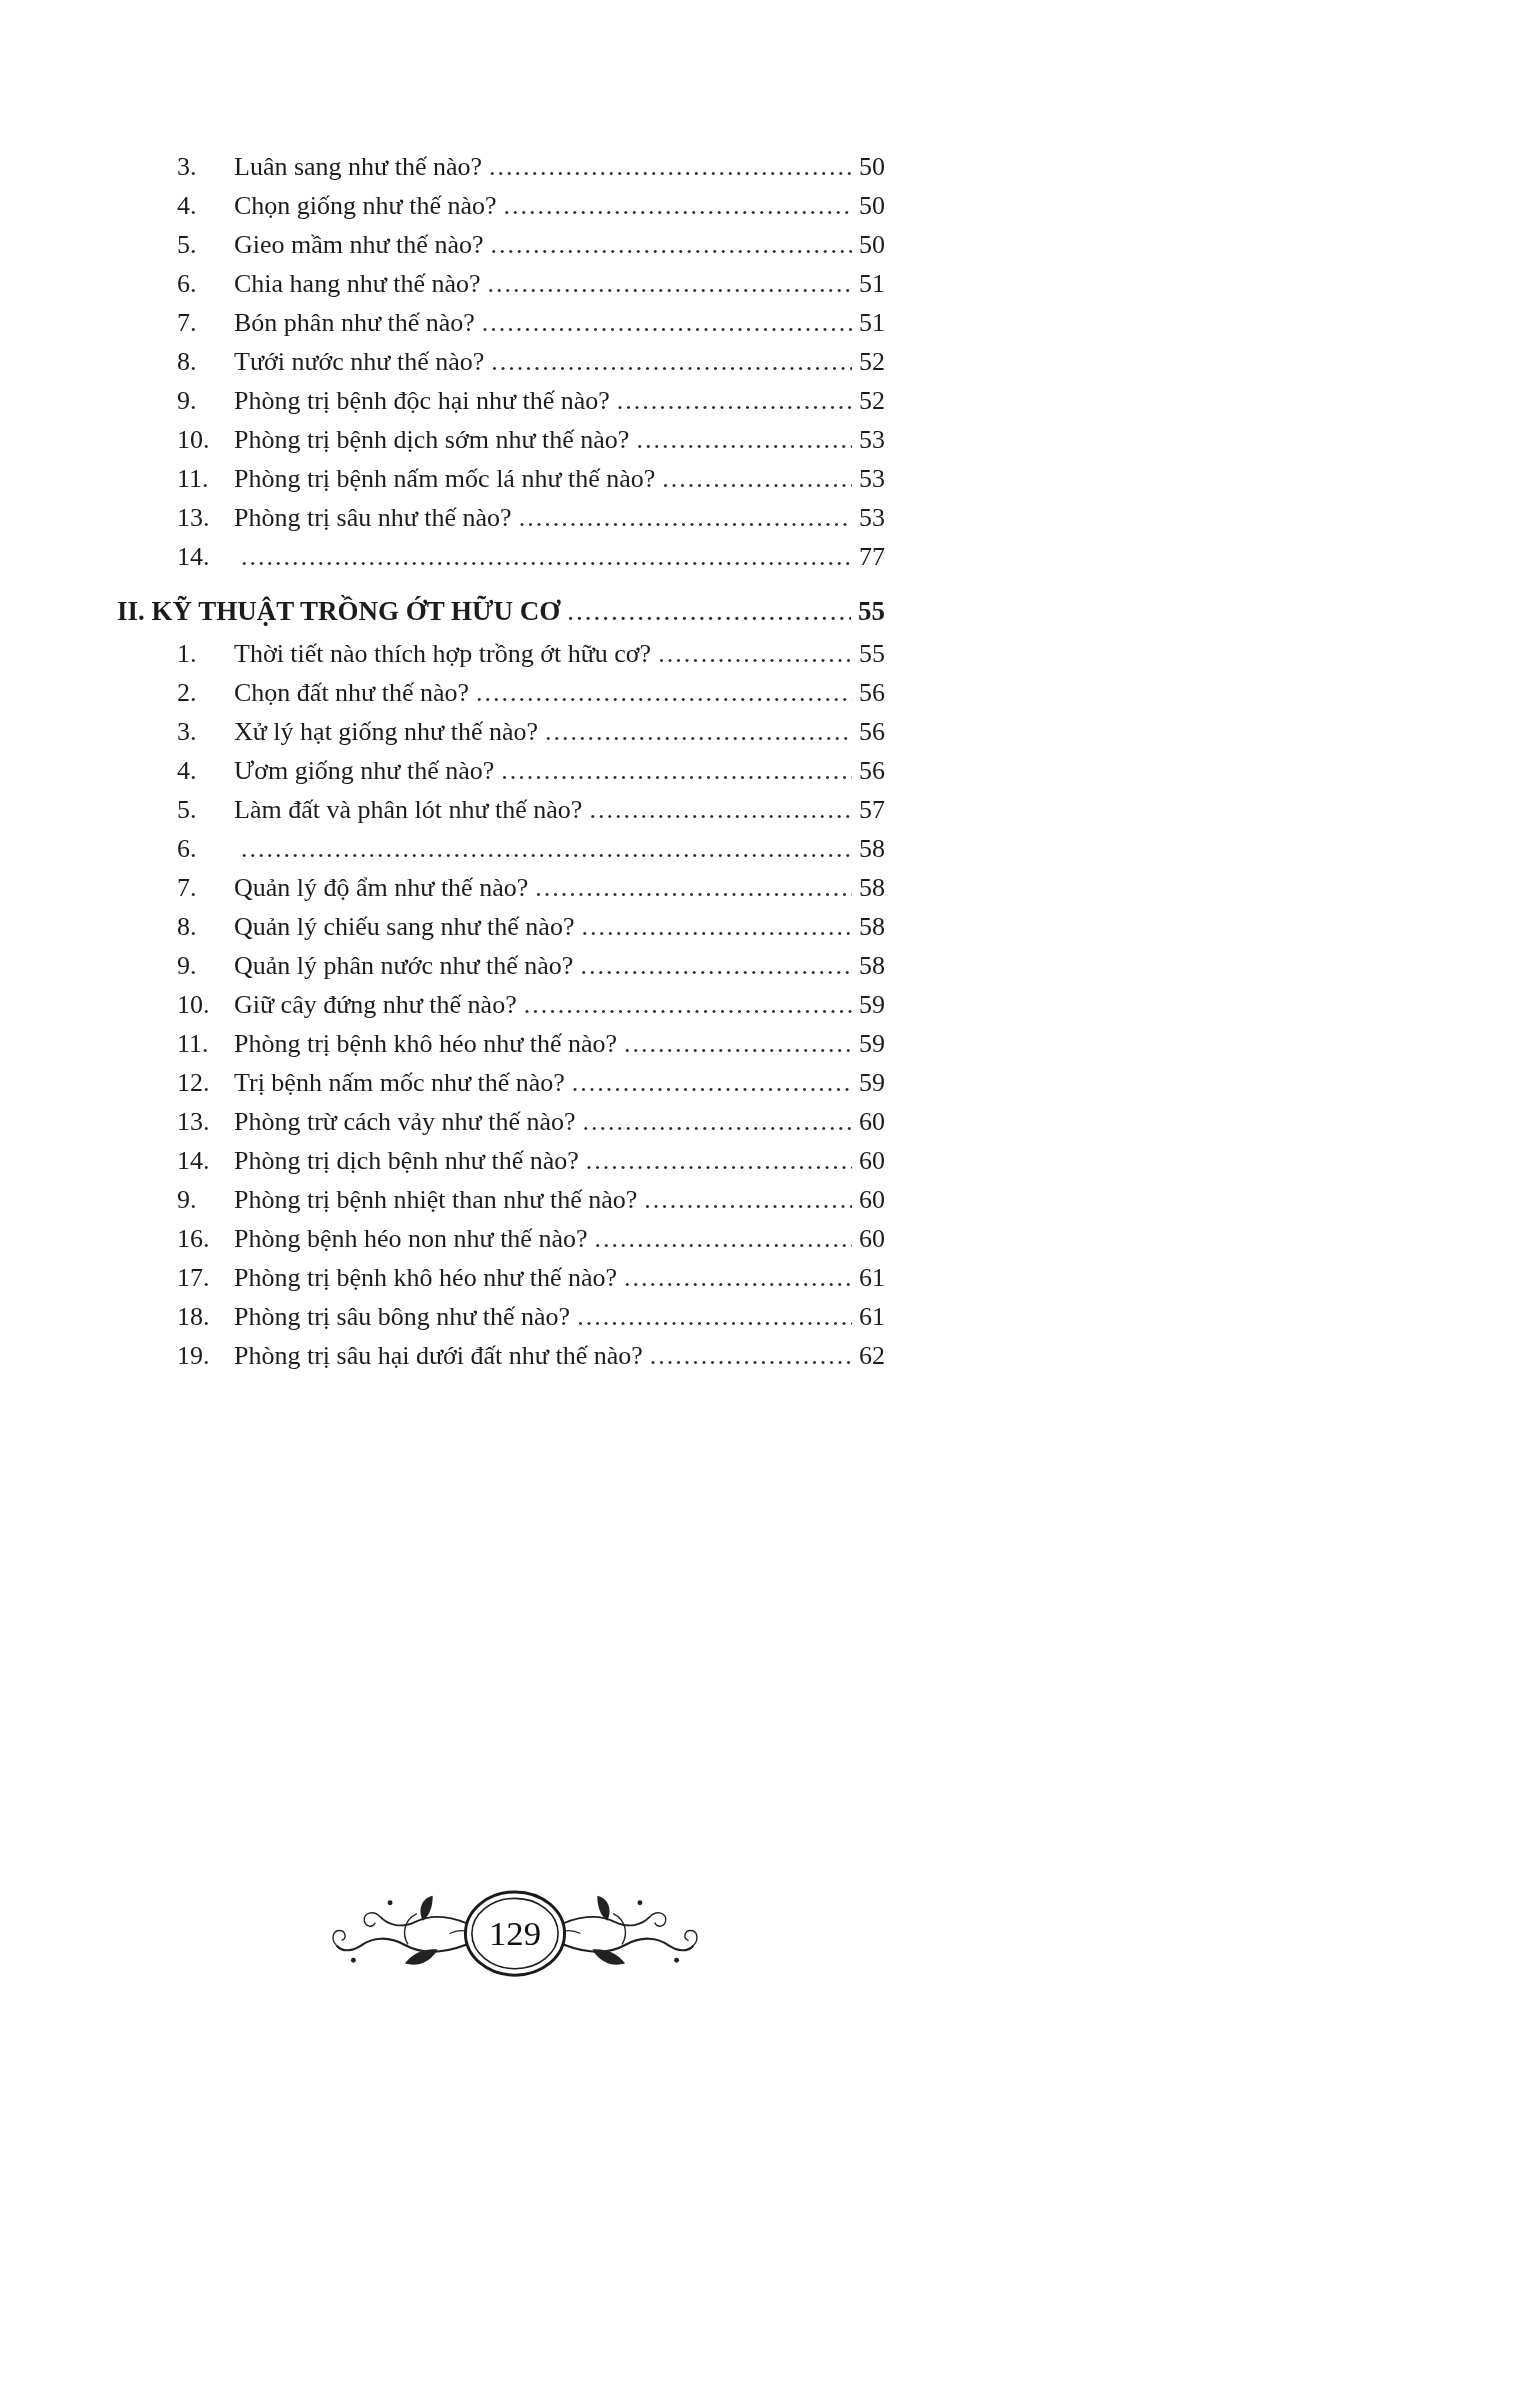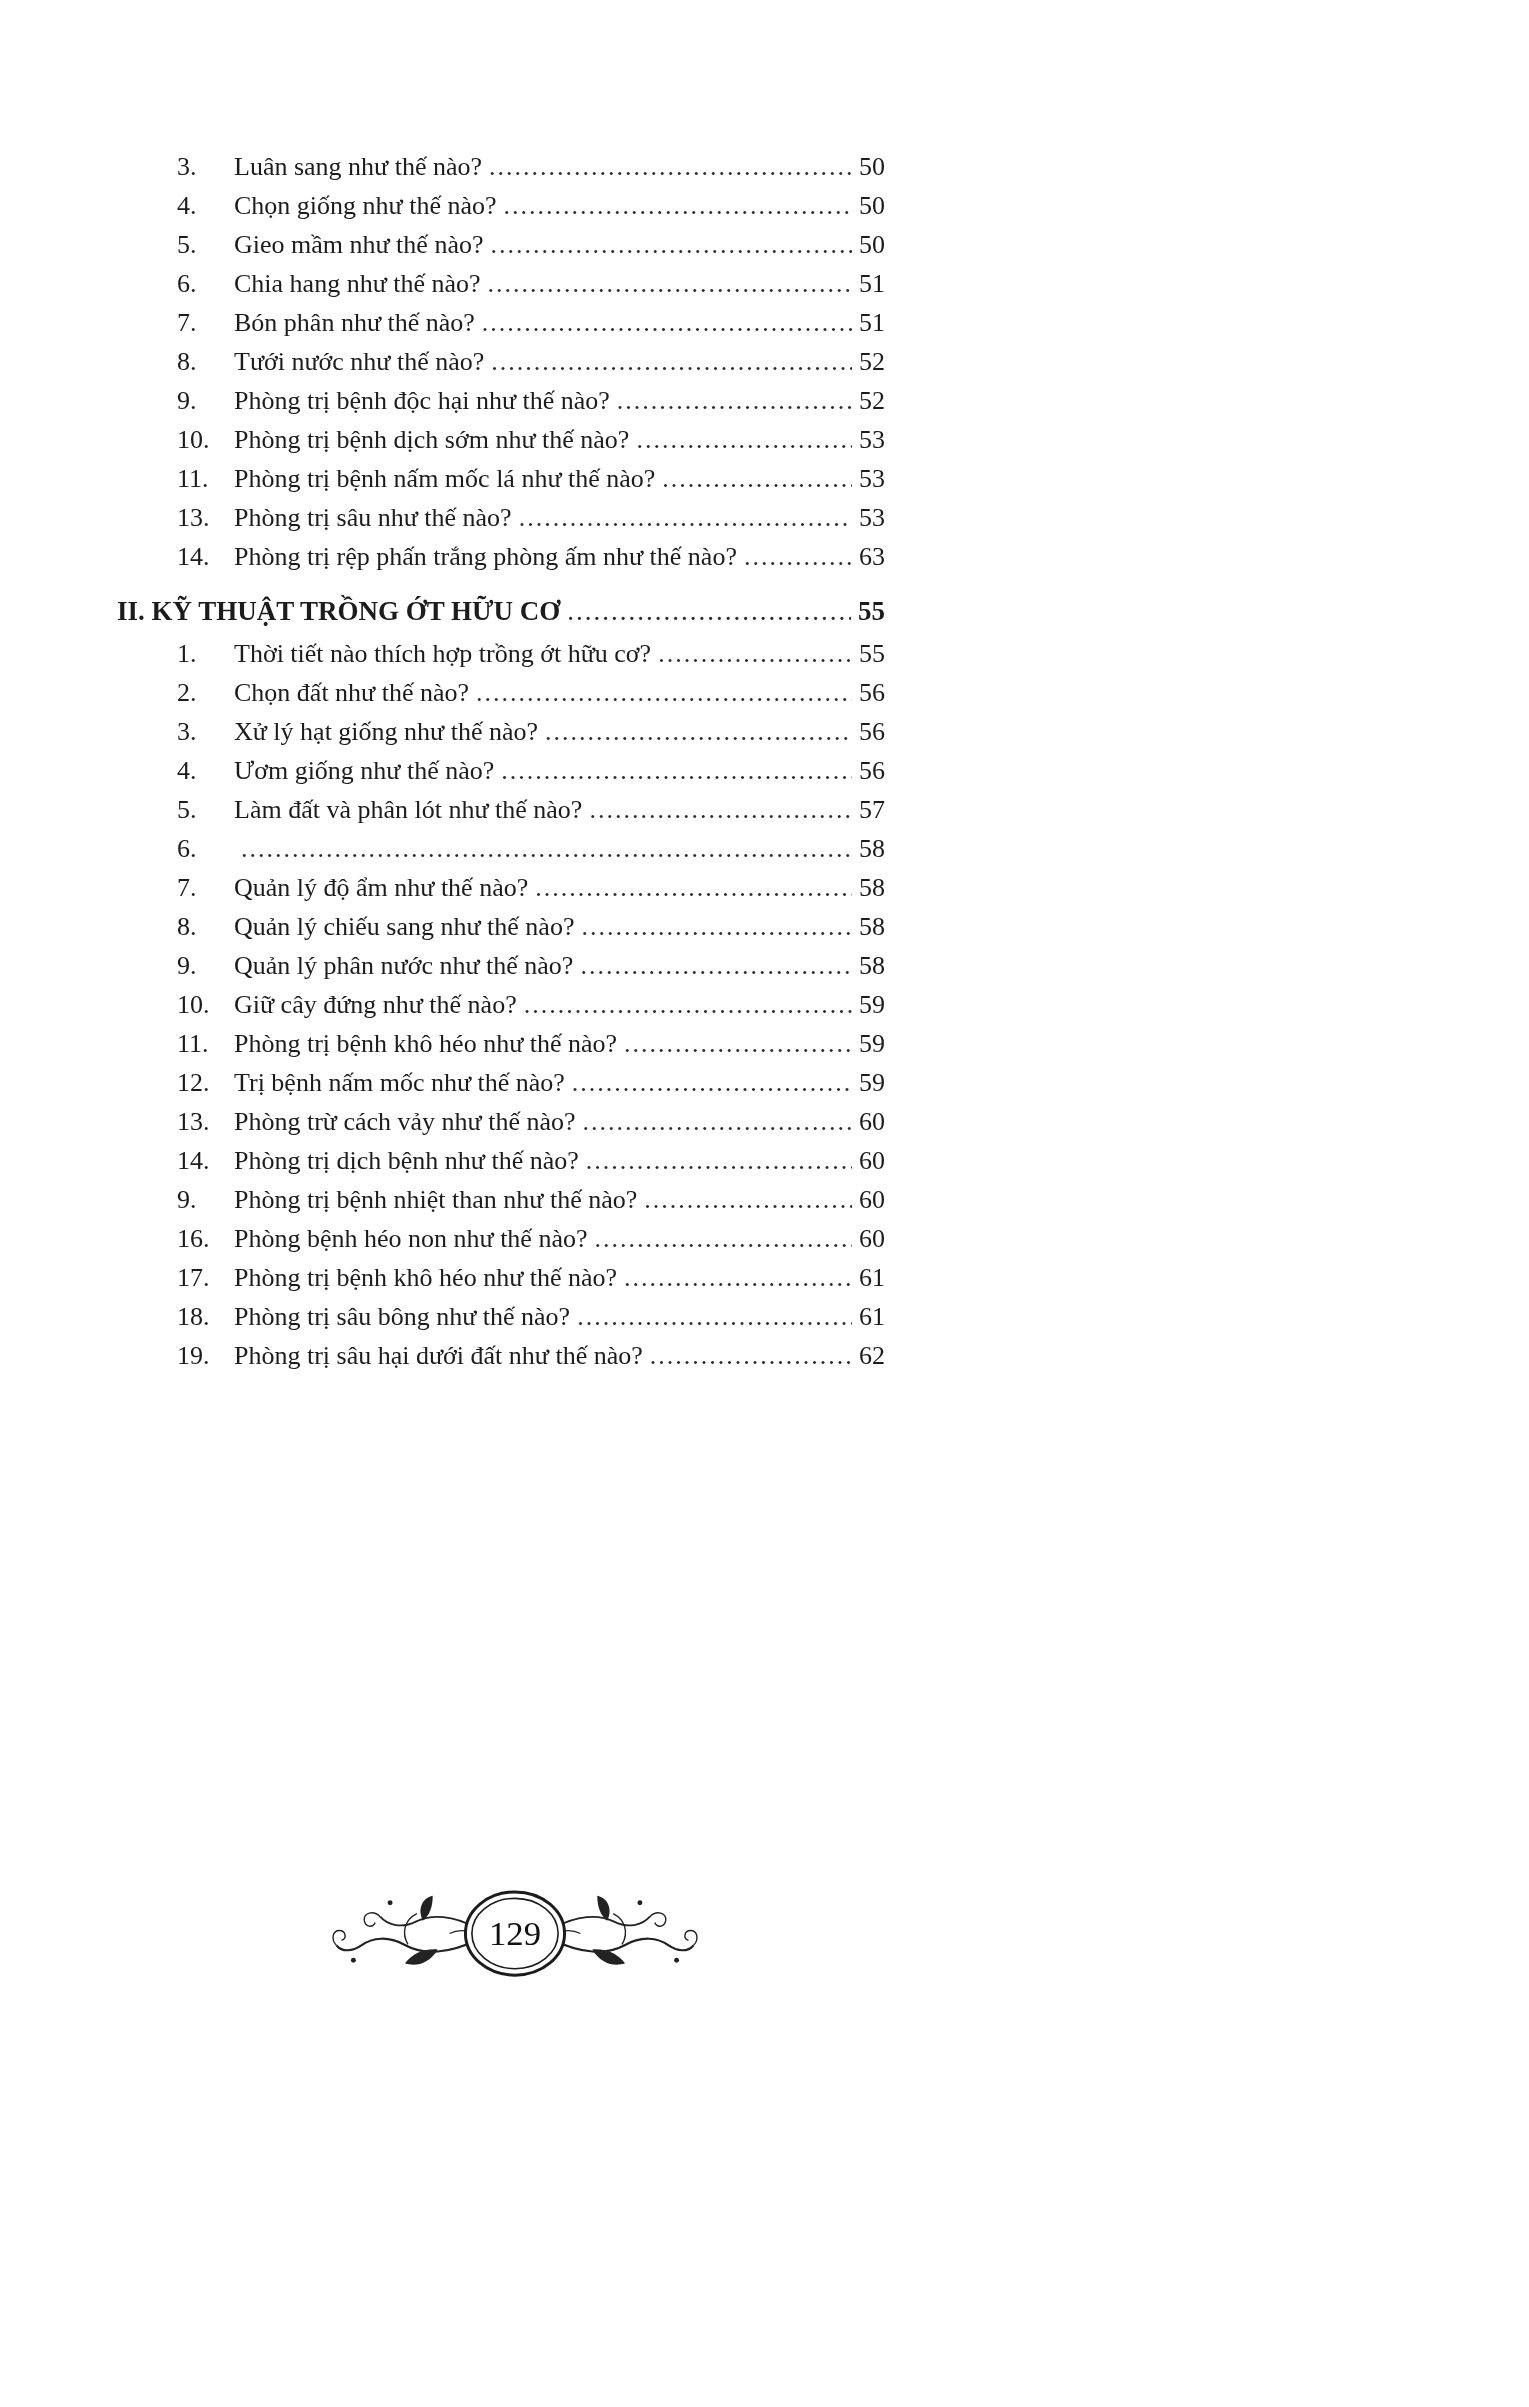--- a/index.html
+++ b/index.html
@@ -134,23 +134,22 @@
           <span class="pagenum">53</span>
         </div>
         <div class="toc-row entry">
           <span class="num">13.</span>
           <span class="title">Phòng trị sâu như thế nào?</span>
           <span class="leader"></span>
           <span class="pagenum">53</span>
         </div>
         <div class="toc-row entry">
           <span class="num">14.</span>
-          <span class="title">Phòng trị rệp phấn trắng phòng ấm như thế nào?</span>
-          <span class="leader"></span>
-          <span class="pagenum">63</span>
+          <span class="leader"></span>
+          <span class="pagenum">77</span>
         </div>
       </div>
 
     <div class="toc-row heading-row">
       <span class="title">II. KỸ THUẬT TRỒNG ỚT HỮU CƠ</span>
       <span class="leader"></span>
       <span class="pagenum">55</span>
     </div>
 
     <div id="section2-items" class="section-items">

